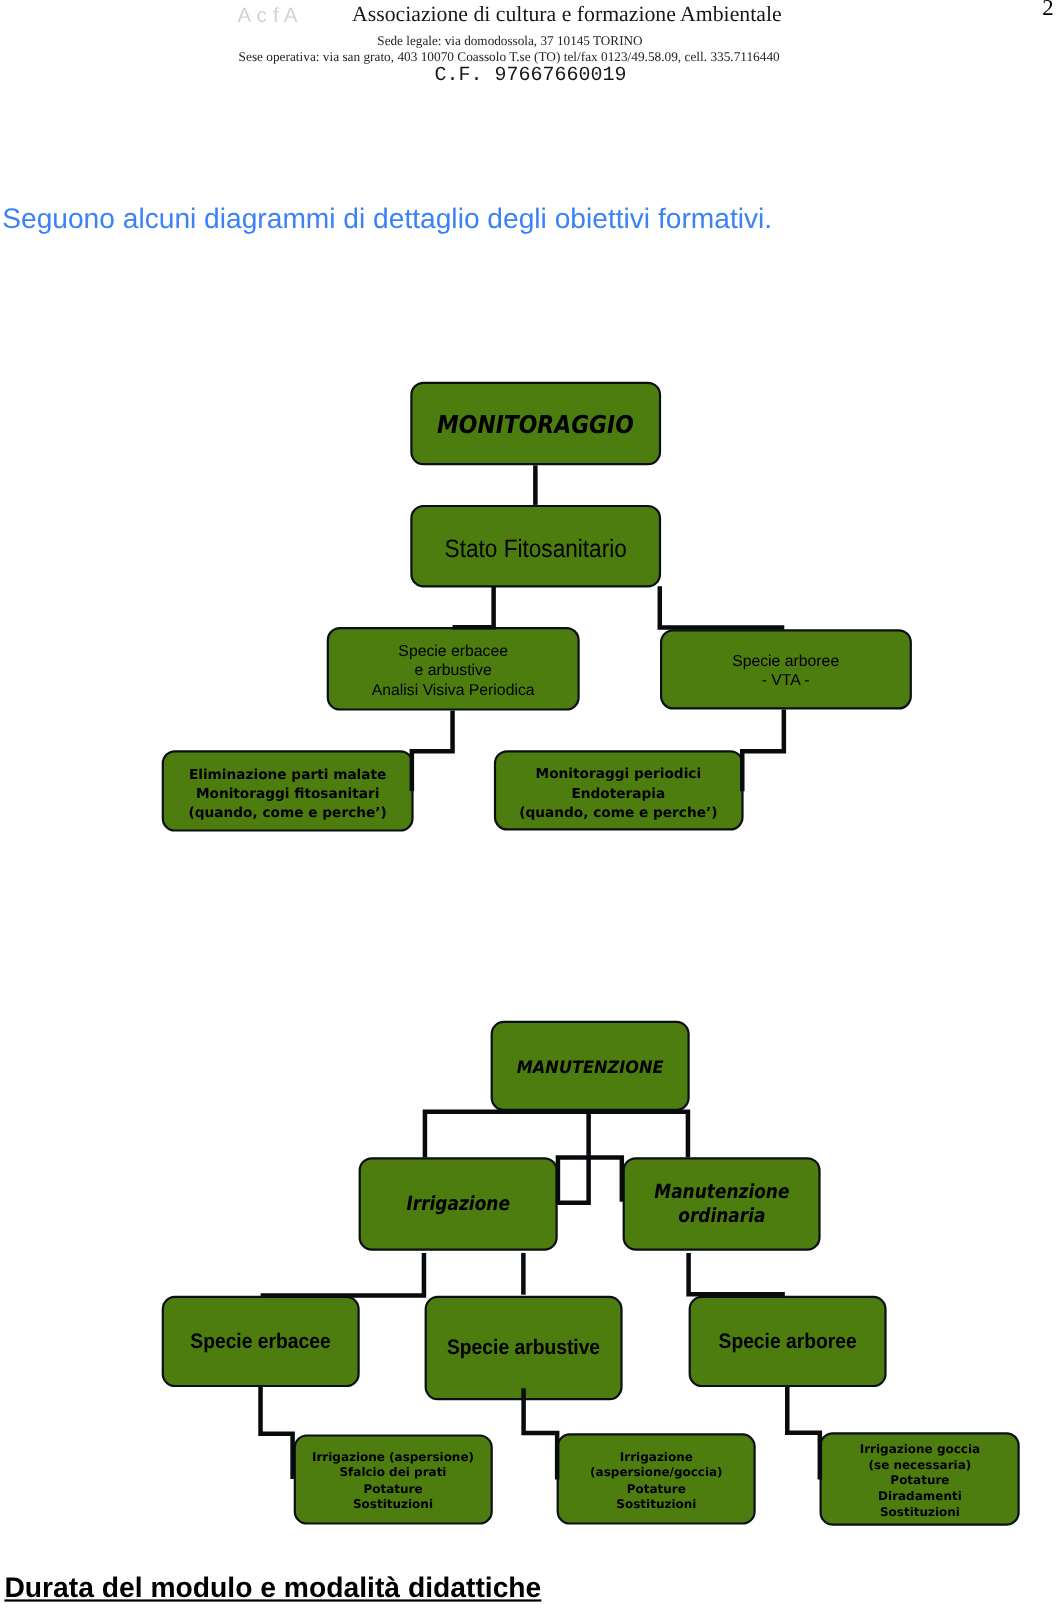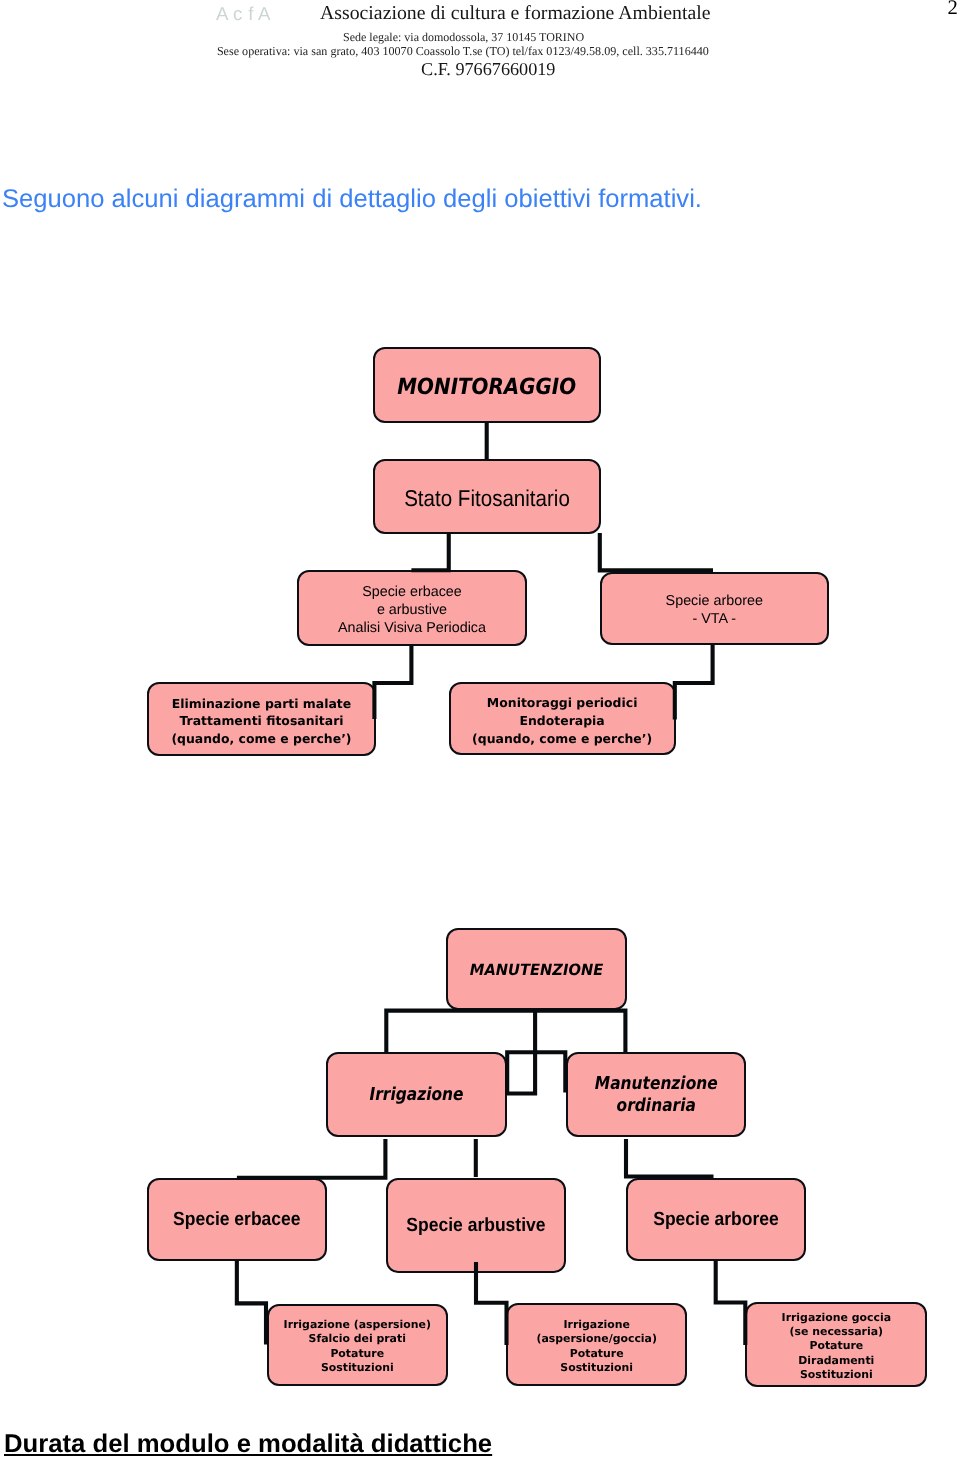--- a/index.html
+++ b/index.html
@@ -13,36 +13,36 @@
   
   #letterhead{position:absolute;left:0;top:0;width:960px;height:100px;}
   #logo{position:absolute;left:216px;top:2.5px;font-family:"Liberation Sans",sans-serif;
         font-size:18.7px;letter-spacing:0.25px;color:#ccd6d1;white-space:nowrap;}
   #org-name{position:absolute;left:320px;top:1.5px;font-family:"Liberation Serif",serif;
         font-size:19.8px;white-space:nowrap;color:#171717;}
   #addr1{position:absolute;left:343px;top:30px;font-family:"Liberation Serif",serif;
         font-size:12px;white-space:nowrap;color:#242424;}
   #addr2{position:absolute;left:216.9px;top:43.8px;font-family:"Liberation Serif",serif;
         font-size:12.1px;white-space:nowrap;color:#242424;}
-  #cf{position:absolute;left:395px;top:59px;font-family:Liberation Serif, serif;
-        font-size:18.2px;white-space:nowrap;color:#171717;margin-left:26px;}
+  #cf{position:absolute;left:395px;top:59px;font-family:Liberation Mono, monospace;
+        font-size:18.2px;white-space:nowrap;color:#171717;}
   #page-num{position:absolute;left:947.5px;top:-3.2px;font-family:"Liberation Serif",serif;
         font-size:20.7px;color:#000;}
 
   
   #intro{position:absolute;left:2px;top:185.4px;font-size:25.6px;color:#3b82f6;white-space:nowrap;}
 
   
   #footer-heading{position:absolute;left:4px;top:1430.3px;font-size:25.7px;font-weight:bold;
         text-decoration:underline;color:#000;white-space:nowrap;}
 
   
   #diagram{position:absolute;left:0;top:0;width:960px;height:1463px;}
   svg{position:absolute;left:0;top:0;}
-  .nodebox{position:absolute;box-sizing:border-box;background:#fca5a5;
+  .nodebox{position:absolute;box-sizing:border-box;background:#4d7c0f;
         border:2.5px solid #0b0f14;border-radius:12px;display:flex;align-items:center;
         justify-content:center;text-align:center;z-index:3;}
   .nodebox > span{display:block;width:100%;}
   .t-title  {font-family:"DejaVu Sans",sans-serif;font-weight:bold;font-style:italic;
              font-size:22.4px;line-height:26px;transform:scaleX(0.888);padding-top:4px;}
   .t-title2 {font-family:"DejaVu Sans",sans-serif;font-weight:bold;font-style:italic;
              font-size:15.6px;line-height:20px;transform:scaleX(0.942);padding-top:3px;}
   .t-plain  {font-family:"Liberation Sans",sans-serif;font-size:22.9px;line-height:26px;transform:scaleX(0.898);padding-top:3px;}
   .t-small  {font-family:"Liberation Sans",sans-serif;font-size:14.35px;line-height:18.1px;padding-top:4px;}
   .t-bsmall {font-family:"DejaVu Sans",sans-serif;font-weight:bold;font-size:12.45px;line-height:17.7px;padding-top:4px;}
@@ -115,21 +115,21 @@
 
     <div class="nodebox b-sperbarb">
       <span class="t-small"><span>Specie erbacee</span><br><span>e arbustive</span><br><span>Analisi Visiva Periodica</span></span>
     </div>
 
     <div class="nodebox b-sparbvta">
       <span class="t-small"><span>Specie arboree</span><br><span>- VTA -</span></span>
     </div>
 
     <div class="nodebox b-elim">
-      <span class="t-bsmall"><span>Eliminazione parti malate</span><br><span>Trattamenti fitosanitari</span><br><span>(quando, come e perche’)</span></span>
+      <span class="t-bsmall"><span>Eliminazione parti malate</span><br><span>Monitoraggi fitosanitari</span><br><span>(quando, come e perche’)</span></span>
     </div>
 
     <div class="nodebox b-monper">
       <span class="t-bsmall"><span>Monitoraggi periodici</span><br><span>Endoterapia</span><br><span>(quando, come e perche’)</span></span>
     </div>
 
     <div class="nodebox b-manut">
       <span class="t-title2">MANUTENZIONE</span>
     </div>
 

